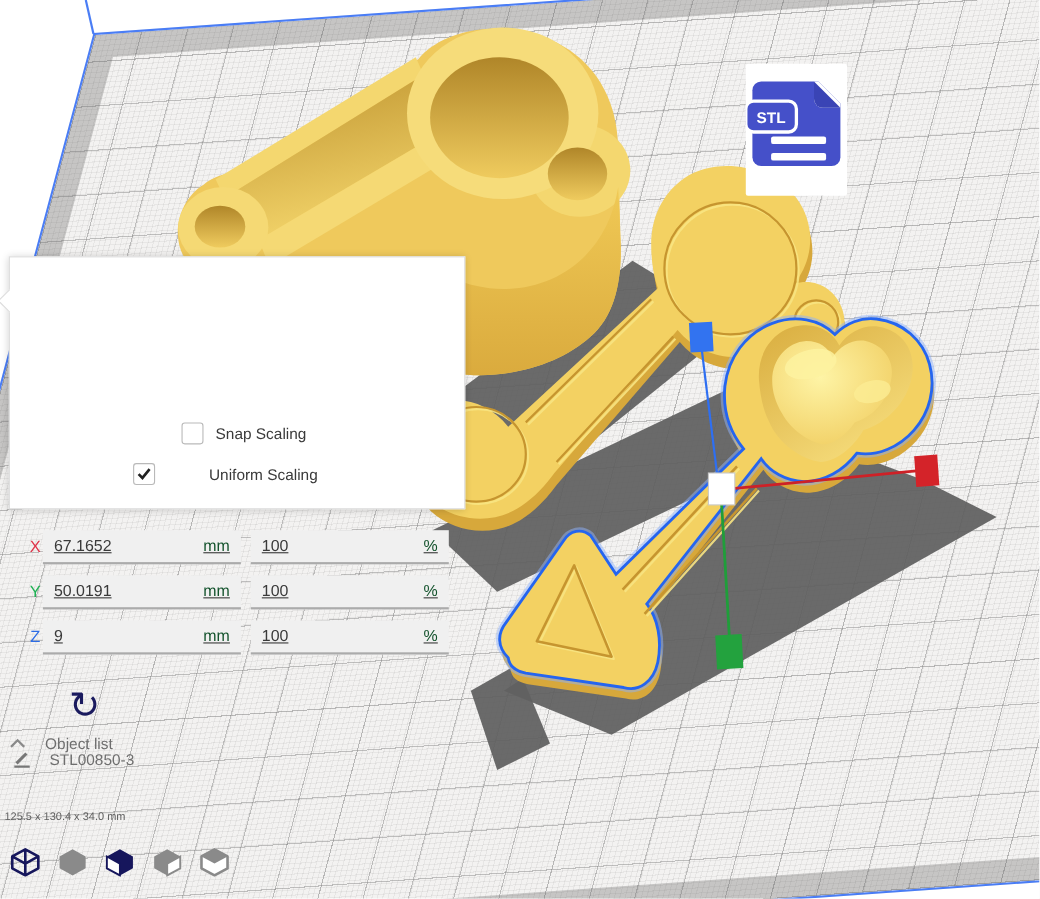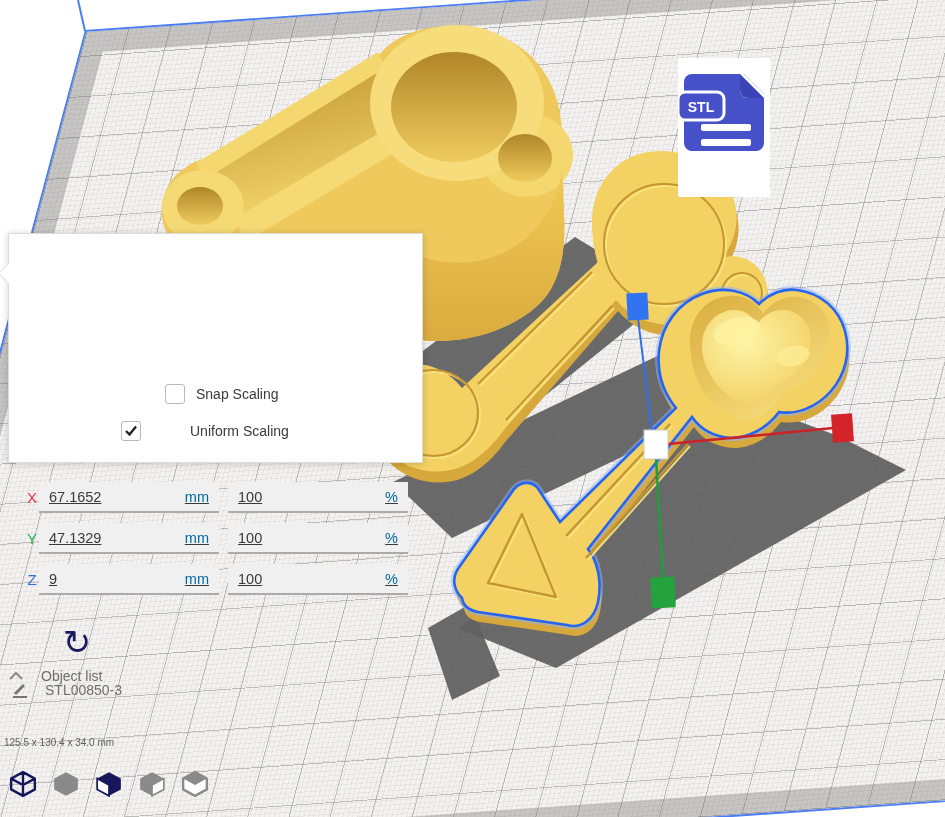--- a/index.html
+++ b/index.html
@@ -17,34 +17,34 @@
       repeating-linear-gradient(0deg, rgba(125,125,125,0.45) 0 1px, transparent 1px 42px),
       repeating-linear-gradient(90deg, rgba(0,0,0,0.05) 0 1px, transparent 1px 5px),
       repeating-linear-gradient(0deg, rgba(0,0,0,0.05) 0 1px, transparent 1px 5px);
     border:2px solid #4a7df5;
     box-shadow: inset 0 0 0 22px rgba(105,105,105,0.33);
   }
 
   .scene { position:absolute; left:0; top:0; width:945px; height:817px; }
 
   
-  .stl-card { position:absolute; left:678px; top:58px; width:92px; height:139px;
+  .stl-card { position:absolute; left:678px; top:58px; width:92px; height:120px;
     background:#fff; border-radius:2px; }
 
   
   .scale-panel { position:absolute; left:8px; top:233px; width:415px; height:230px;
     background:#fff; border:1px solid #dcdcdc; box-shadow:0 1px 7px rgba(0,0,0,0.18); }
   .scale-panel .notch { position:absolute; left:-8px; top:32px; width:15px; height:15px;
     background:#fff; border-left:1px solid #dcdcdc; border-bottom:1px solid #dcdcdc;
     transform:rotate(45deg); }
   .axis-label { position:absolute; width:18px; text-align:center; font-size:15px; }
   .field { position:absolute; height:31px; background:#f0f0f0; border-bottom:2px solid #ababab;
     display:flex; align-items:center; padding:0 10px; font-size:14.5px; color:#3a3a3a;text-decoration:underline; }
   .field .val { flex:1; }
-  .field .unit { color:#0369a1; }
+  .field .unit { color:#14532d; }
   .cb-row { position:absolute; left:112px; display:flex; align-items:center; }
   .cb { width:20px; height:20px; background:#fff; border:1px solid #b9b9b9; border-radius:3px;
     display:flex; align-items:center; justify-content:center; }
   .cb-label { margin-left:11px; font-size:14px; color:#3a3a3a; }
   .reset-btn { position:absolute; left:48px; top:388px; width:40px; height:40px; border:none;
     background:transparent; color:#1a1a5e; font-size:34px; line-height:36px; cursor:pointer;
     transform:scaleX(-1); }
 
   
   .objlist-header { position:absolute; left:8px; top:668px; display:flex; align-items:center;
@@ -208,21 +208,21 @@
       <span class="val">67.1652</span>
       <span class="unit">mm</span>
     </div>
     <div class="field" style="left:219px; top:248px; width:180px;">
       <span class="val">100</span>
       <span class="unit">%</span>
     </div>
 
     <span class="axis-label" style="left:14px; top:296px; color:#1fb254;">Y</span>
     <div class="field" style="left:30px; top:289px; width:180px;">
-      <span class="val">47.1329</span>
+      <span class="val">50.0191</span>
       <span class="unit">mm</span>
     </div>
     <div class="field" style="left:219px; top:289px; width:180px;">
       <span class="val">100</span>
       <span class="unit">%</span>
     </div>
 
     <span class="axis-label" style="left:14px; top:337px; color:#2d6ce5;">Z</span>
     <div class="field" style="left:30px; top:330px; width:180px;">
       <span class="val">9</span>

